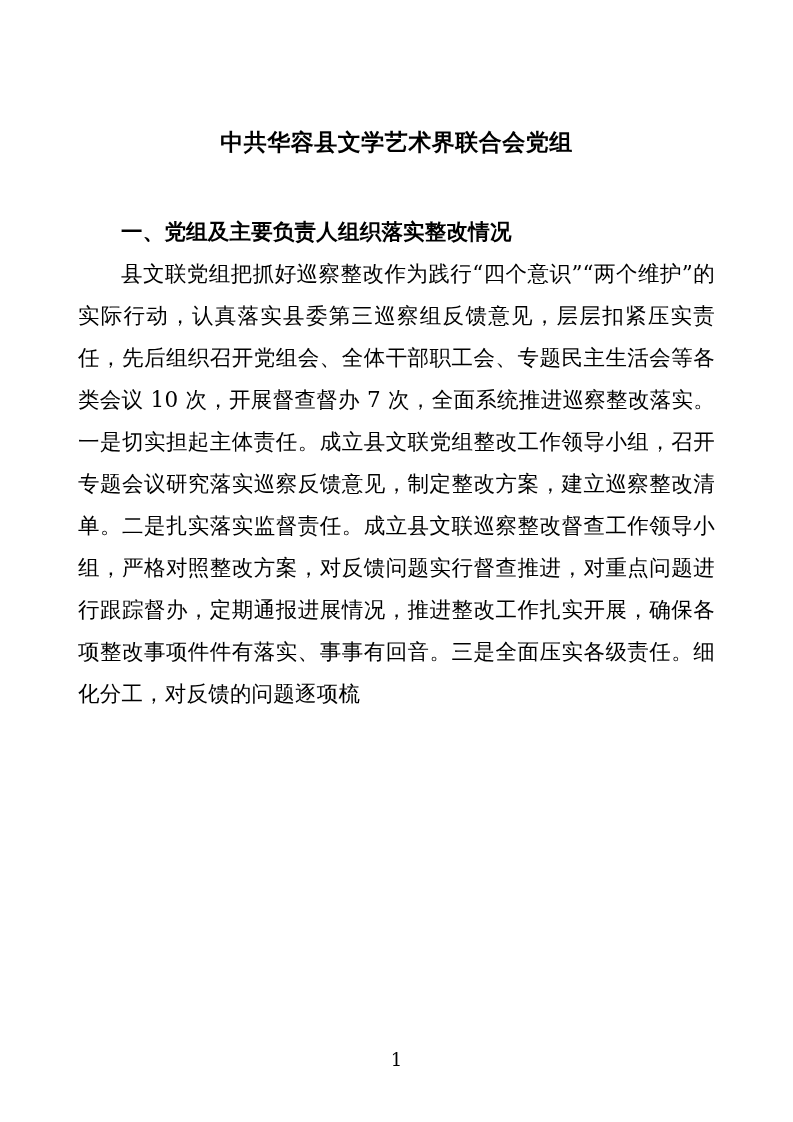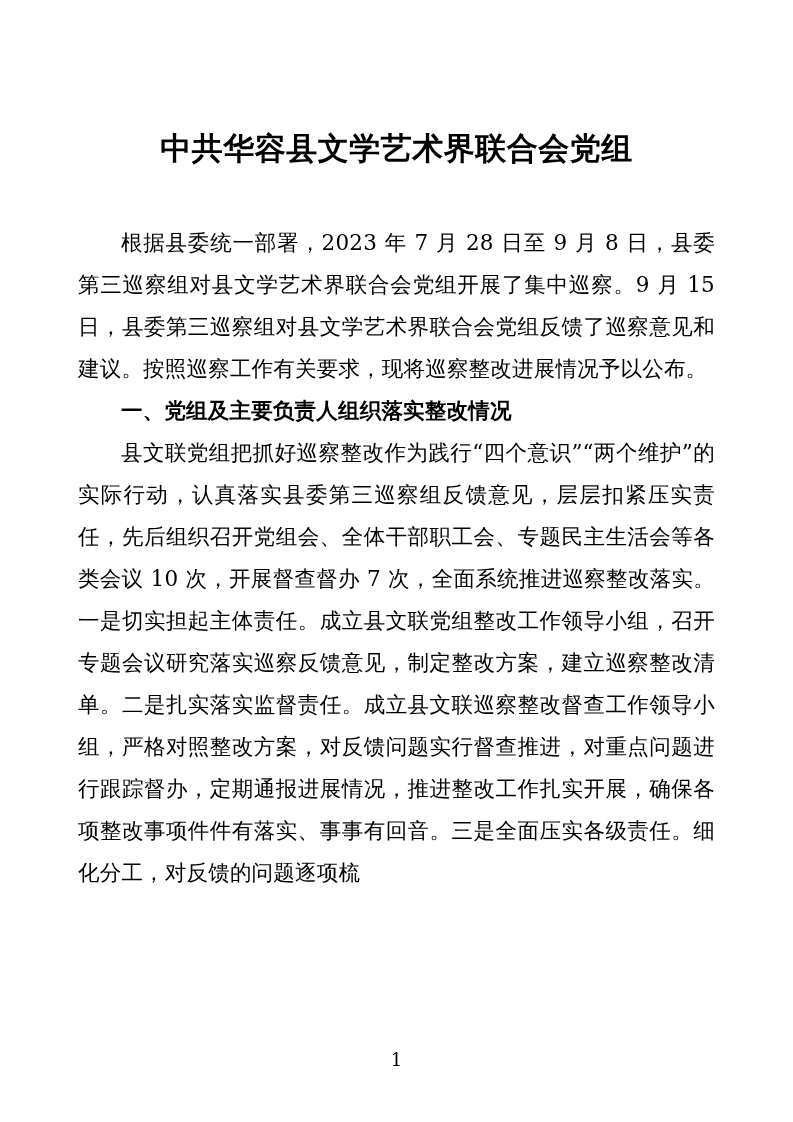--- a/index.html
+++ b/index.html
@@ -16,21 +16,21 @@
     box-sizing: border-box;
     padding: 96px 78px 40px 78px;
     font-family: "DejaVu Serif", "Liberation Serif", serif;
     color: #000000;
     overflow: hidden;
   }
   .doc-title {
     text-align: center;
     font-family: "DejaVu Sans", "Liberation Sans", sans-serif;
     font-weight: bold;
-    font-size: 31px;
+    font-size: 23px;
     line-height: 1.42;
     letter-spacing: 0.5px;
     margin: 30px 0 7px 0;
     color: #000;
   }
   .doc-title .line {
     display: block;
     white-space: nowrap;
   }
   .body-block {
@@ -70,20 +70,19 @@
 </head>
 <body>
 
 <div class="page">
 
   <h1 class="doc-title">
     <span class="line">中共华容县文学艺术界联合会党组</span>
   </h1>
 
   <div class="body-block">
-    <p class="para indent">根据县委统一部署，2023 年 7 月 28 日至 9 月 8 日，县委第三巡察组对县文学艺术界联合会党组开展了集中巡察。9 月 15 日，县委第三巡察组对县文学艺术界联合会党组反馈了巡察意见和建议。按照巡察工作有关要求，现将巡察整改进展情况予以公布。</p>
     <p class="heading">一、党组及主要负责人组织落实整改情况</p>
     <p class="para indent">县文联党组把抓好巡察整改作为践行“四个意识”“两个维护”的实际行动，认真落实县委第三巡察组反馈意见，层层扣紧压实责任，先后组织召开党组会、全体干部职工会、专题民主生活会等各类会议 10 次，开展督查督办 7 次，全面系统推进巡察整改落实。一是切实担起主体责任。成立县文联党组整改工作领导小组，召开专题会议研究落实巡察反馈意见，制定整改方案，建立巡察整改清单。二是扎实落实监督责任。成立县文联巡察整改督查工作领导小组，严格对照整改方案，对反馈问题实行督查推进，对重点问题进行跟踪督办，定期通报进展情况，推进整改工作扎实开展，确保各项整改事项件件有落实、事事有回音。三是全面压实各级责任。细化分工，对反馈的问题逐项梳</p>
   </div>
 
   <div class="page-number">1</div>
 
 </div>
 
 </body></html>

